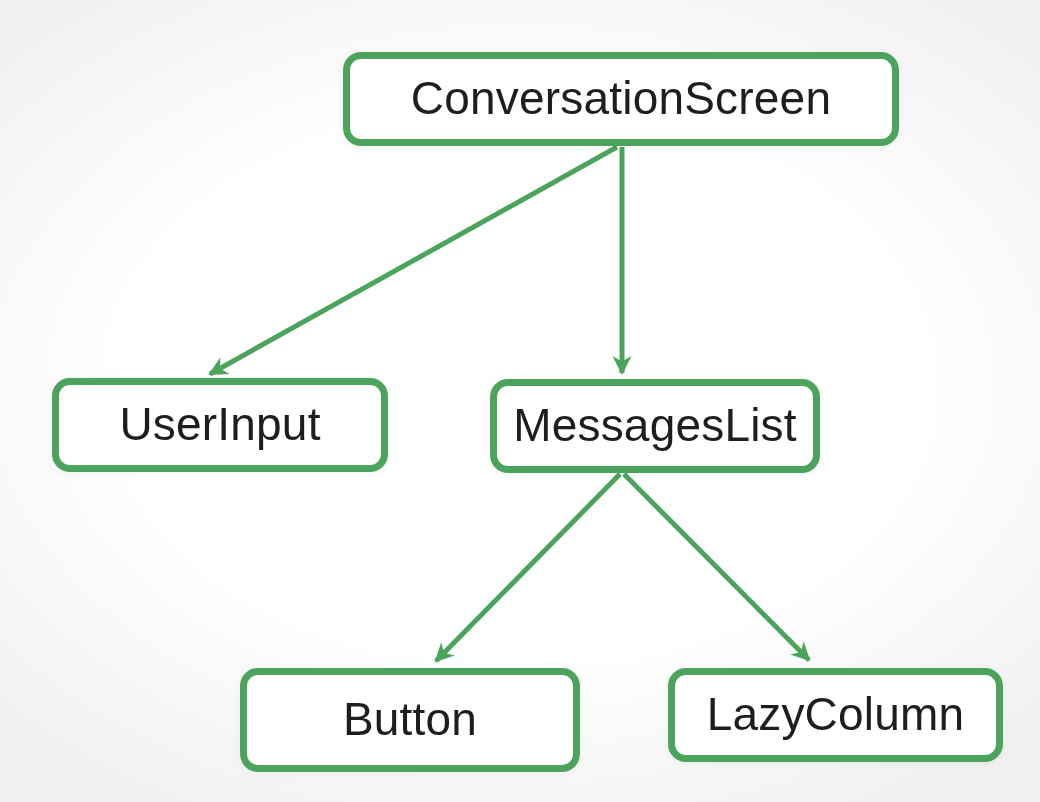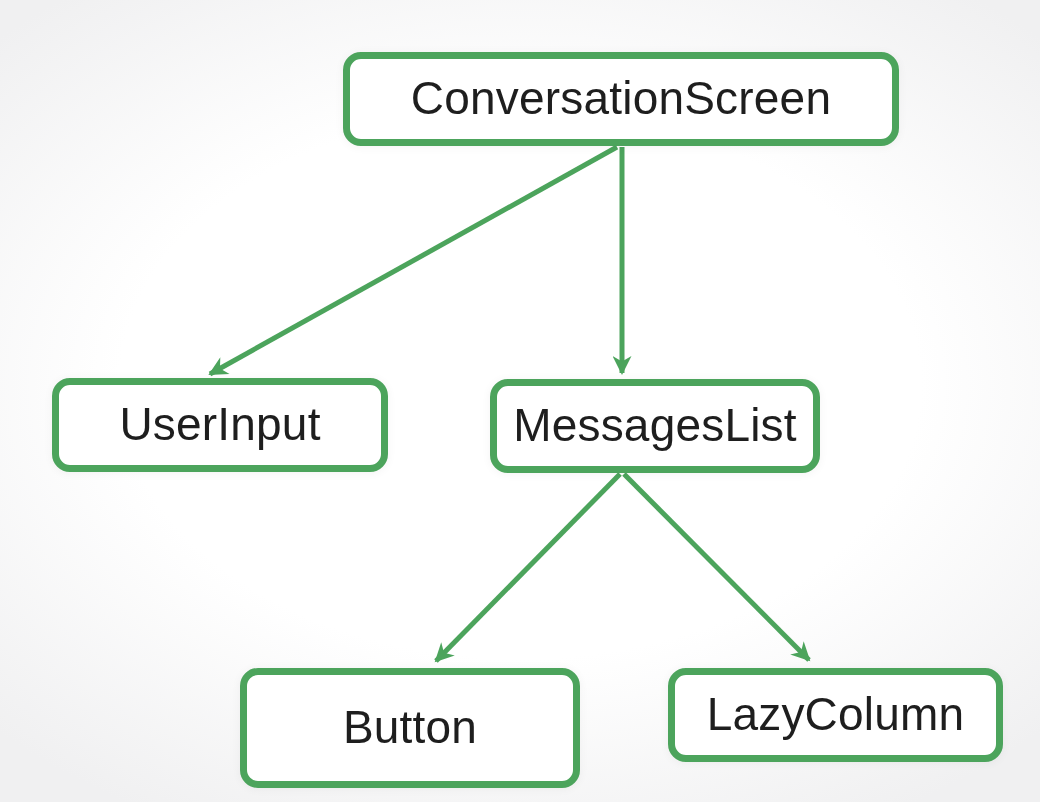--- a/index.html
+++ b/index.html
@@ -50,21 +50,21 @@
     font-weight: 400;
     color: var(--text);
     letter-spacing: 0.2px;
     white-space: nowrap;
     line-height: 1;
     padding-bottom: 2px;
   }
   .node-root         { left: 343px; top:  52px; width: 556px; height: 94px; }
   .node-user-input   { left:  52px; top: 378px; width: 336px; height: 94px; }
   .node-messages-list{ left: 450px; top: 379px; width: 330px; height: 94px; margin-left: 40px; }
-  .node-button       { left: 240px; top: 668px; width: 340px; height: 120px; }
+  .node-button       { left: 240px; top: 668px; width: 340px; height: 104px; }
   .node-lazy-column  { left: 668px; top: 668px; width: 335px; height: 94px; }
 </style>
 </head>
 <body>
 
 <div class="canvas">
 
   <svg class="edges-layer" width="1040" height="802" viewBox="0 0 1040 802" xmlns="http://www.w3.org/2000/svg">
     <defs>
       <marker id="arrow" viewBox="0 0 10 10" refX="9" refY="5" markerWidth="21" markerHeight="19" orient="auto" markerUnits="userSpaceOnUse">

